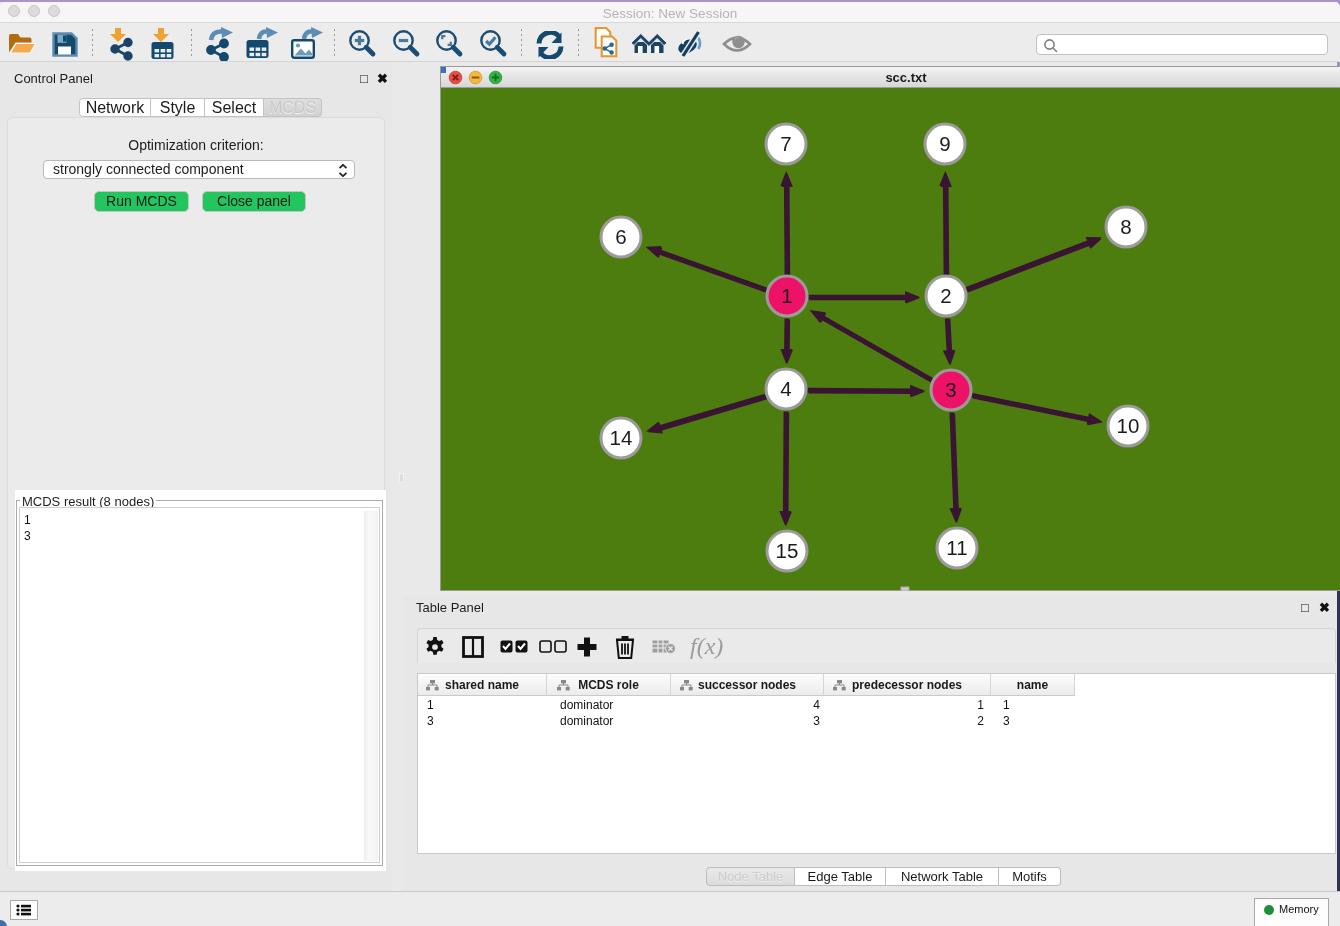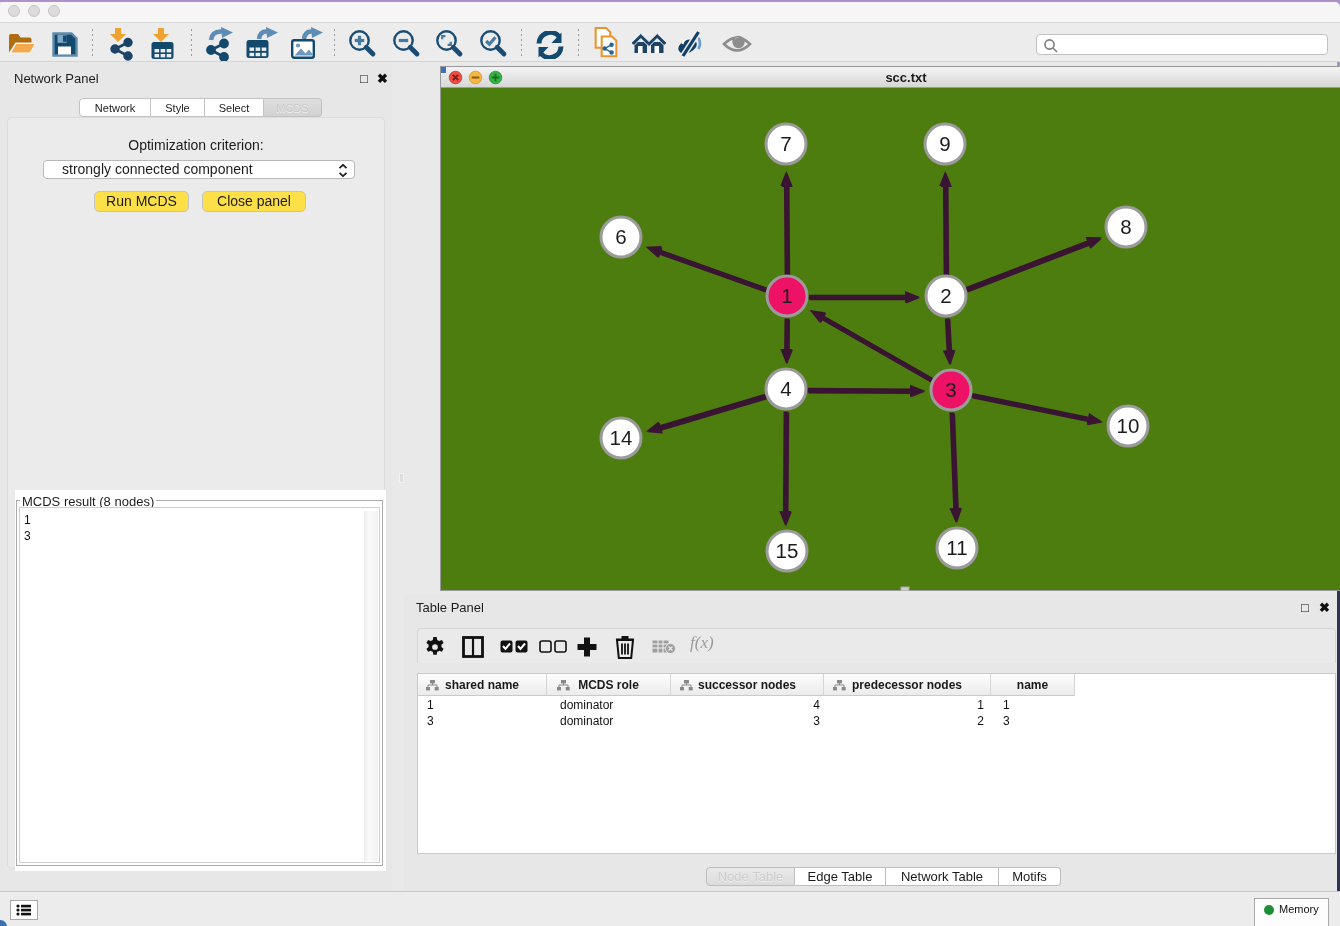--- a/index.html
+++ b/index.html
@@ -21,25 +21,25 @@
 #toolbar { left:0; top:23px; width:1340px; height:39px; background:#ececec; border-bottom:1px solid #d4d4d4; }
 .tbi { position:absolute; }
 .tsep { position:absolute; top:6px; width:1px; height:28px; background-image:linear-gradient(#9a9a9a 34%, rgba(0,0,0,0) 0%); background-size:1px 5px; }
 #searchbox { left:1036px; top:11px; width:292px; height:21px; background:#fff; border:1px solid #c2c2c2; border-radius:4px; }
 
 
 #cp { left:0; top:62px; width:392px; height:829px; background:#e7e7e7; }
 #cp-title { left:14px; top:9px; font-size:13px; color:#1d1d1d; }
 .wbtn { position:absolute; font-size:13px; color:#111; }
 #cp-tabs { left:79px; top:36px; width:243px; height:19px; }
-.tab { position:absolute; top:0; height:19px; border:1px solid #c3c3c3; background:#fff; font-size:11px; color:#1c1c1c; text-align:center; line-height:18px; }
+.tab { position:absolute; top:0; height:19px; border:1px solid #c3c3c3; background:#fff; font-size:16px; color:#1c1c1c; text-align:center; line-height:18px; }
 #cp-inner { left:7px; top:55px; width:378px; height:752px; background:#ebebeb; border:1px solid #dcdcdc; border-radius:5px; }
 #opt-label { left:0; top:75px; width:392px; text-align:center; font-size:14px; color:#1c1c1c; }
-#combo { left:43px; top:98px; width:312px; height:19px; background:#fff; border:1px solid #b9b9b9; border-radius:4px; font-size:14px; color:#1c1c1c; line-height:17px; padding-left:18px; }
-.btn { position:absolute; height:21px; background:#fde047; border:1px solid #c4c4c4; border-radius:5px; font-size:14px; color:#1c1c1c; text-align:center; line-height:19px; }
+#combo { left:43px; top:98px; width:312px; height:19px; background:#fff; border:1px solid #b9b9b9; border-radius:4px; font-size:14px; color:#1c1c1c; line-height:17px; padding-left:9px; }
+.btn { position:absolute; height:21px; background:#22c55e; border:1px solid #c4c4c4; border-radius:5px; font-size:14px; color:#1c1c1c; text-align:center; line-height:19px; }
 #fieldset { left:16px; top:438px; width:367px; height:366px; border:1px solid #ababab; }
 #fieldset-legend { left:20px; top:432px; background:#ffffff; font-size:13px; color:#1d1d1d; padding:0 2px; }
 #fs-white { left:19px; top:445px; width:361px; height:356px; background:#fff; border:1px solid #cfcfcf; font-size:12px; color:#111; }
 #fs-scroll { left:364px; top:449px; width:14px; height:350px; background:linear-gradient(90deg,#ececec,#fafafa 35%,#f2f2f2); }
 
 
 #nw { left:404px; top:66px; width:932px; height:525px; background:#4d7c0f; border:1px solid #999;margin-left:36px; }
 #nw-titlebar { left:0; top:0; width:930px; height:21px; background:linear-gradient(#f3f3f3,#d7d7d7); border-bottom:1px solid #9c9c9c; }
 #nw-title { left:0; top:3px; width:930px; text-align:center; font-size:13px; font-weight:bold; color:#1a1a1a; }
 #nw-corner { left:0; top:0; width:5px; height:6px; background:#3f6fbe; }
@@ -67,20 +67,21 @@
 <body>
 <div id="app">
   <div class="abs" id="topstrip"></div>
   <div class="abs" id="rightedge1"></div>
   <div class="abs" id="rightedge2"></div>
   <div class="abs" style="left:399px; top:473px; width:5px; height:10px; background:#dedede; border:1px solid #f2f2f2;"></div>
   <div class="abs" id="titlebar">
     <div class="tl" style="left:8px;"></div>
     <div class="tl" style="left:28px;"></div>
     <div class="tl" style="left:48px;"></div>
+    <div class="abs" id="title-text">Session: New Session</div>
   </div>
   <div class="abs" id="toolbar">
     <svg class="tbi" style="left:6px; top:6px;" width="30" height="30" viewBox="0 0 30 30">
       <path d="M3 23.5 V7 Q3 5 5 5 H12 L14.5 8.5 H23.5 Q25.5 8.5 25.5 10.5 V13.5 H9.5 L3 23.5 z" fill="#b06d10"></path>
       <path d="M10 14.5 H29.5 L24 24 H4.5 z" fill="#f5a94e" stroke="#fbfbfb" stroke-width="1"></path>
     </svg>
     <svg class="tbi" style="left:50px; top:6px;" width="30" height="30" viewBox="0 0 30 30">
       <path d="M3.5 4.5 H21.5 L26.5 9.5 V26.5 H3.5 z" fill="#14496e" stroke="#5d8bac" stroke-width="2.4"></path>
       <rect x="7.5" y="5.8" width="9" height="8" fill="#7fa9c6"></rect>
       <rect x="13" y="6.5" width="3.6" height="6.2" fill="#14496e"></rect>
@@ -204,21 +205,21 @@
     </svg>
     <div class="abs" id="searchbox">
       <svg width="16" height="16" viewBox="0 0 16 16" style="position:absolute; left:6px; top:3px;">
         <circle cx="6.5" cy="6.5" r="4.6" fill="none" stroke="#7d7d7d" stroke-width="1.6"></circle>
         <line x1="10" y1="10" x2="14" y2="14" stroke="#7d7d7d" stroke-width="1.6"></line>
       </svg>
     </div>
   </div>
 
   <div class="abs" id="cp">
-    <div class="abs" id="cp-title">Network Panel</div>
+    <div class="abs" id="cp-title">Control Panel</div>
     <div class="wbtn" style="left:360px; top:9px;">□</div>
     <div class="wbtn" style="left:377px; top:9px; font-weight:bold;">✖</div>
     <div class="abs" id="cp-inner"></div>
     <div class="abs" id="cp-tabs">
       <div class="tab" style="left:0; width:72px; border-radius:4px 0 0 4px;">Network</div>
       <div class="tab" style="left:72px; width:54px; border-left:none;">Style</div>
       <div class="tab" style="left:126px; width:59px; border-left:none;">Select</div>
       <div class="tab" style="left:185px; width:58px; border-left:none; border-radius:0 4px 4px 0; background:linear-gradient(#dedede,#d2d2d2); color:#c9c9c9; text-shadow:0 1px 0 #f0f0f0;">MCDS</div>
     </div>
     <div class="abs" id="opt-label">Optimization criterion:</div>
@@ -370,21 +371,21 @@
         <rect x="0.5" y="0.5" width="16" height="12" fill="#9e9e9e"></rect>
         <g stroke="#e9e9e9" stroke-width="1.2">
           <line x1="0" y1="4" x2="17" y2="4"></line>
             <line x1="0" y1="8" x2="17" y2="8"></line>
           <line x1="6" y1="0" x2="6" y2="13"></line>
             <line x1="11" y1="0" x2="11" y2="13"></line>
         </g>
         <circle cx="18.5" cy="8.5" r="5" fill="#9e9e9e" stroke="#e9e9e9" stroke-width="1"></circle>
         <path d="M16.5 6.5 l4 4 m0 -4 l-4 4" stroke="#e9e9e9" stroke-width="1.4"></path>
       </svg>
-      <div style="position:absolute; left:272px; top:4px; font-family:'Liberation Serif',serif; font-style:italic; font-size:17px; color:#9b9b9b;">f(x)</div>
+      <div style="position:absolute; left:272px; top:4px; font-family:'Liberation Serif',serif; font-style:italic; font-size:24px; color:#9b9b9b;">f(x)</div>
     </div>
     <div class="abs" id="tp-table">
       <div class="th" style="left:0px; width:129px;"><svg class="hic" style="position:absolute; left:8px; top:6px;" width="13" height="11" viewBox="0 0 13 11">
             <g fill="#888">
               <rect x="4" y="0" width="5" height="3.4"></rect>
               <rect x="0" y="7" width="4" height="3.4"></rect>
               <rect x="8.7" y="7" width="4" height="3.4"></rect>
             </g>
             <path d="M6.5 3 v2 M2 7 v-2 h9 v2" stroke="#888" fill="none" stroke-width="1"></path>
           </svg>shared name</div>

